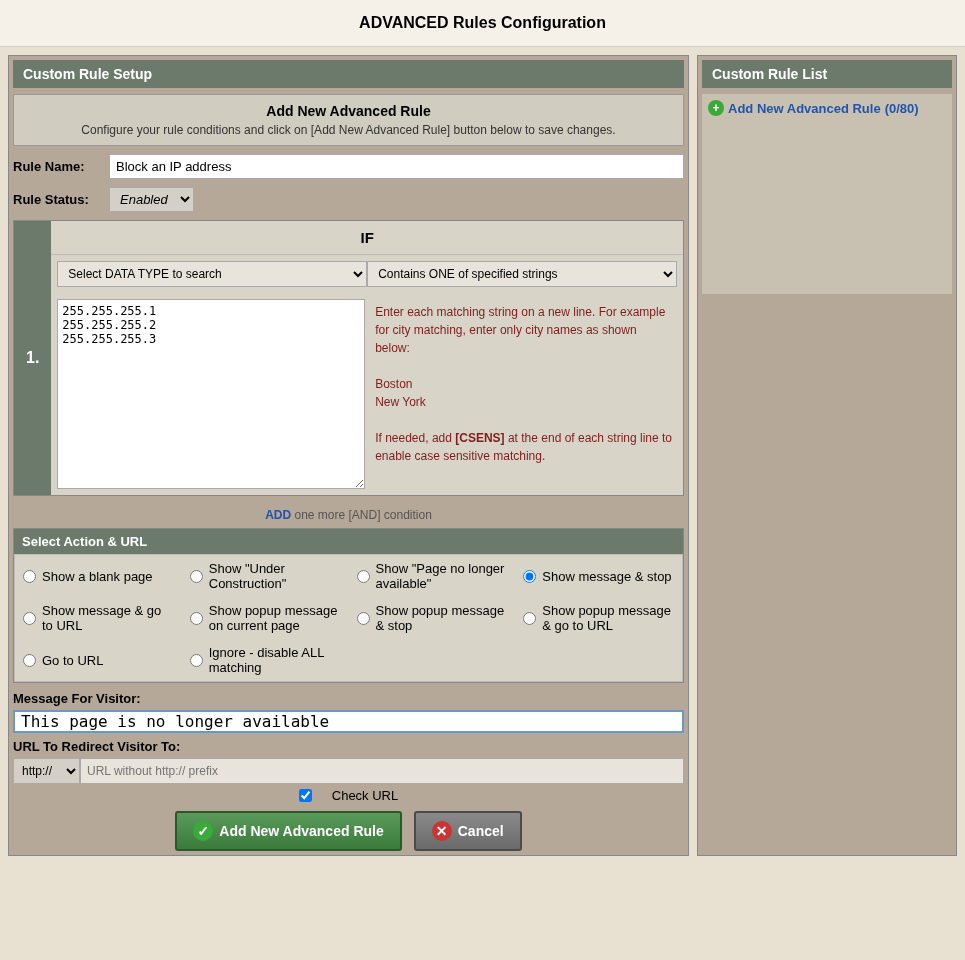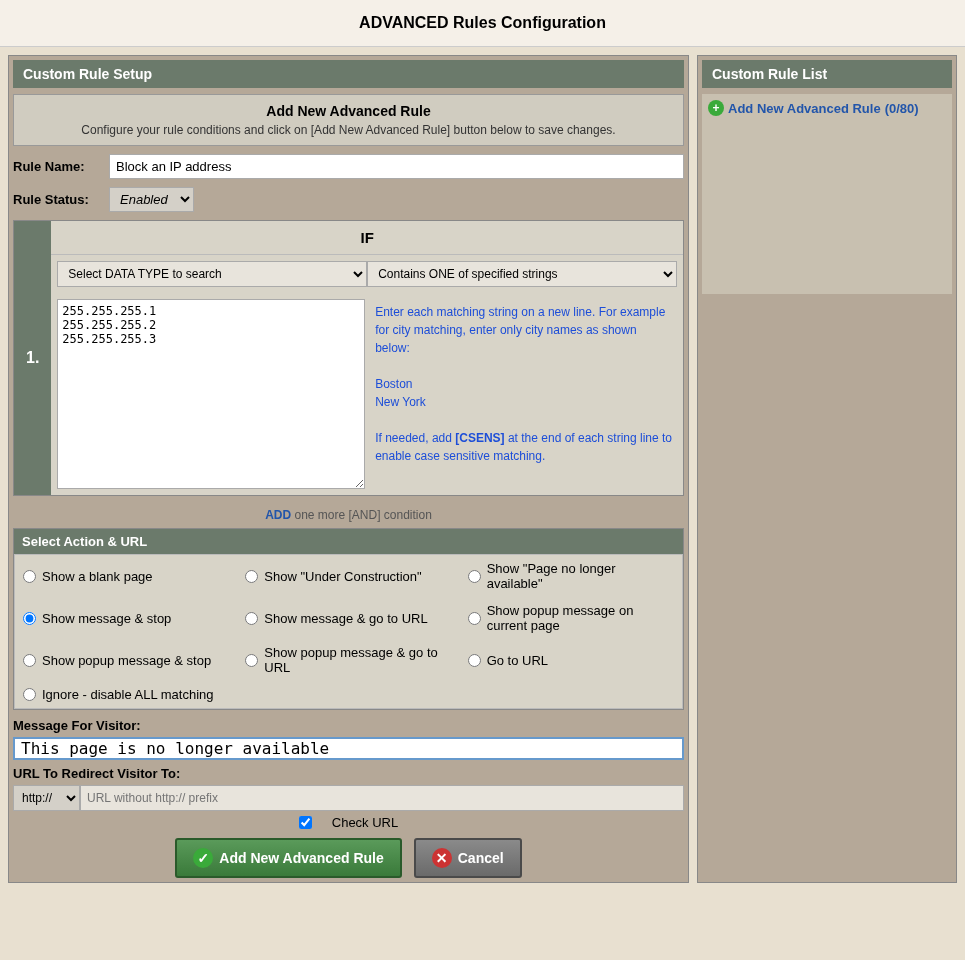--- a/index.html
+++ b/index.html
@@ -139,21 +139,21 @@
       padding: 4px;
       font-family: monospace;
       font-size: 12px;
       resize: vertical;
       background: white;
       min-height: 190px;
     }
     .help-text {
       flex: 1;
       font-size: 12px;
-      color: #1d4ed8;
+      color: #7f1d1d;
       line-height: 1.5;
       padding: 4px;
     }
     .add-condition-row {
       text-align: center;
       padding: 6px;
       font-size: 12px;
       color: #555;
     }
     .add-condition-row .add-link {
@@ -167,21 +167,21 @@
     }
     .select-action-header {
       background: #6b7a6b;
       color: white;
       padding: 5px 8px;
       font-size: 13px;
       font-weight: bold;
     }
     .action-grid {
       display: grid;
-      grid-template-columns: 1fr 1fr 1fr;
+      grid-template-columns: 1fr 1fr 1fr 1fr;
       gap: 0;
       background: #d8d4c8;
       border: 1px solid #bbb;
     }
     .action-item {
       display: flex;
       align-items: center;
       gap: 6px;
       padding: 6px 8px;
       cursor: pointer;

